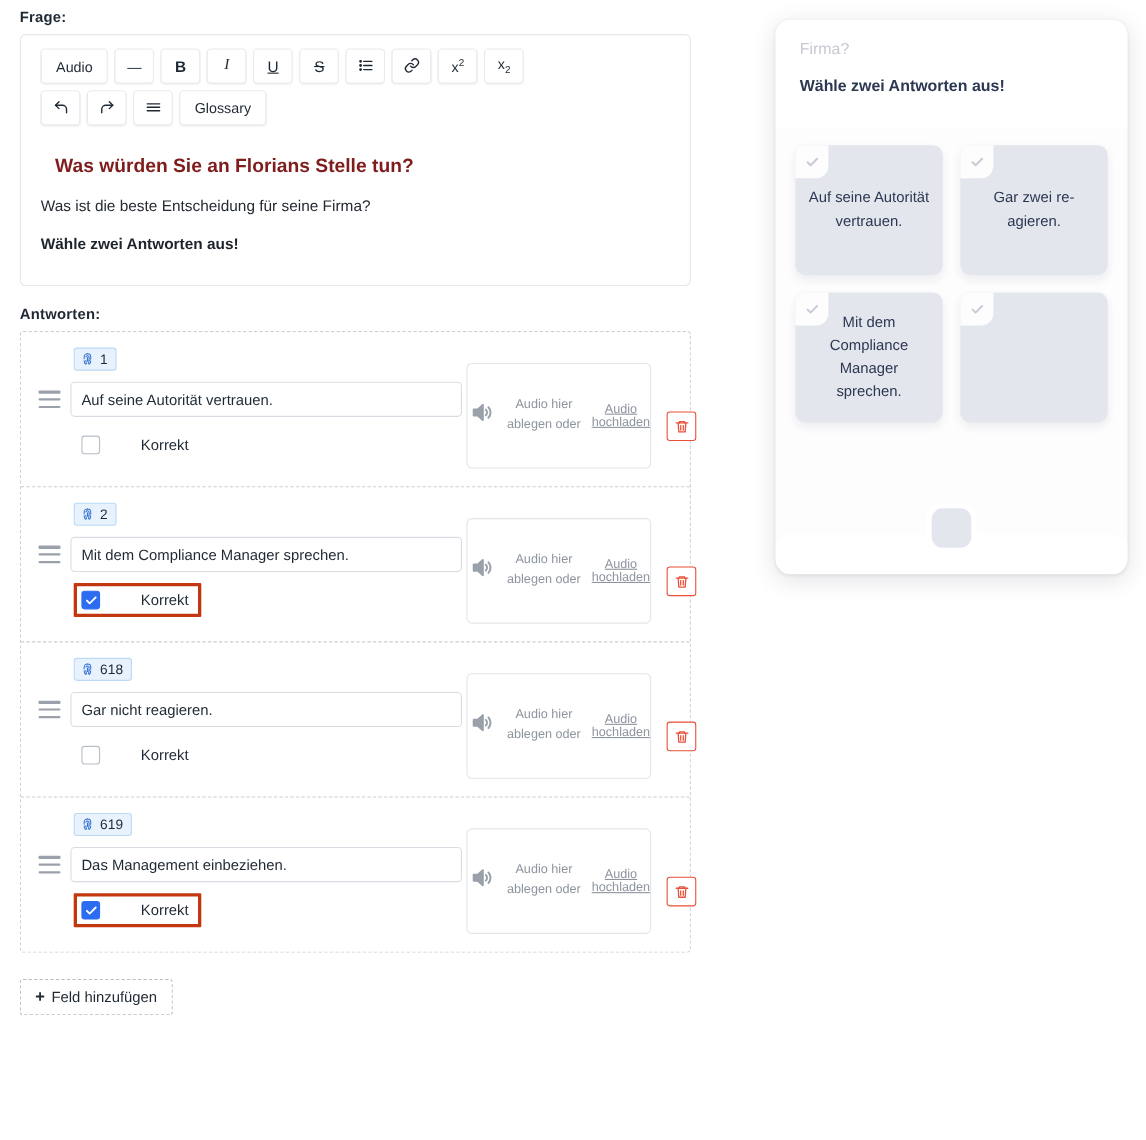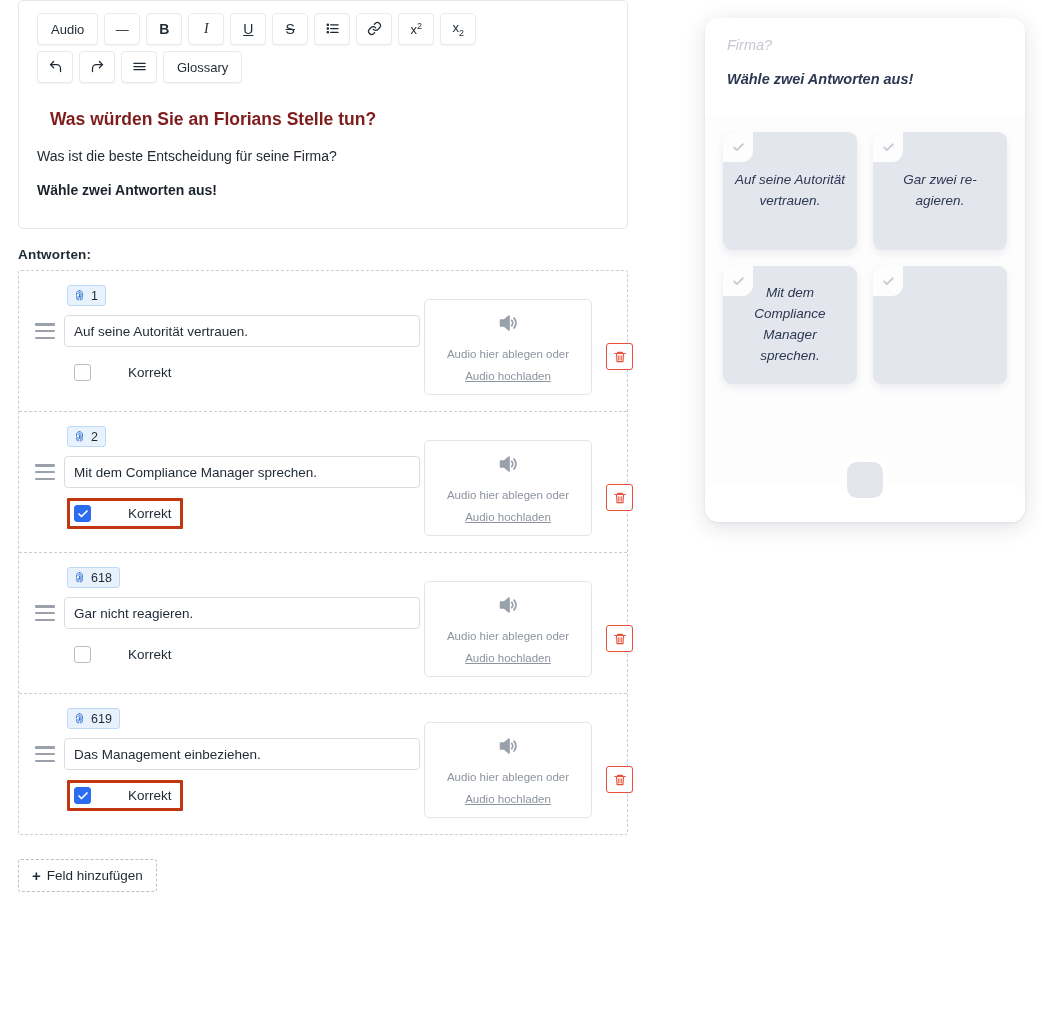--- a/index.html
+++ b/index.html
@@ -178,21 +178,21 @@
 
   
   .a-audio {
     flex: 0 0 168px;
     margin-left: 4px;
     margin-top: 14px;
     height: 96px;
     border: 1px solid #e2e5ea;
     border-radius: 5px;
     background: #fff;
-    display: flex; flex-direction: column;
+    display: flex; flex-direction: row;
     align-items: center; justify-content: center;
     gap: 6px;
     text-align: center;
     cursor: pointer;
   }
   .spk-icon { margin-bottom: 2px; }
   .a-audio .atxt { font-size: 11.5px; color: #8d949e; line-height: 1.55; }
   .a-audio .alink { font-size: 11.5px; color: #8d949e; text-decoration: underline; cursor: pointer; }
 
   .del-btn {
@@ -233,21 +233,20 @@
 
   
   .preview {
     position: absolute;
     left: 705px; top: 18px;
     width: 320px; height: 504px;
     background: #fdfdfe;
     border-radius: 14px;
     box-shadow: 0 5px 22px rgba(23,32,56,.13), 0 1px 3px rgba(23,32,56,.07);
     overflow: hidden;
-    font-style: italic;
   }
   .pv-head {
     background: #fff;
     padding: 16px 22px 18px 22px;
     height: 98px;
   }
   .pv-sub {
     font-size: 14.5px;
     color: #c6c9d1;
     margin: 3px 0 18px 0;
@@ -308,20 +307,21 @@
     z-index: 3;
   }
 </style>
 </head>
 <body>
 
 <div class="page">
 
   <div class="editor-col">
 
+    <div class="field-label">Frage:</div>
 
     <div class="rte">
       <div class="rte-toolbar" id="tb1">
           <div class="tb-btn wide">Audio</div>
           <div class="tb-btn">—</div>
           <div class="tb-btn b">B</div>
           <div class="tb-btn i">I</div>
           <div class="tb-btn u">U</div>
           <div class="tb-btn s">S</div>
           <div class="tb-btn">

